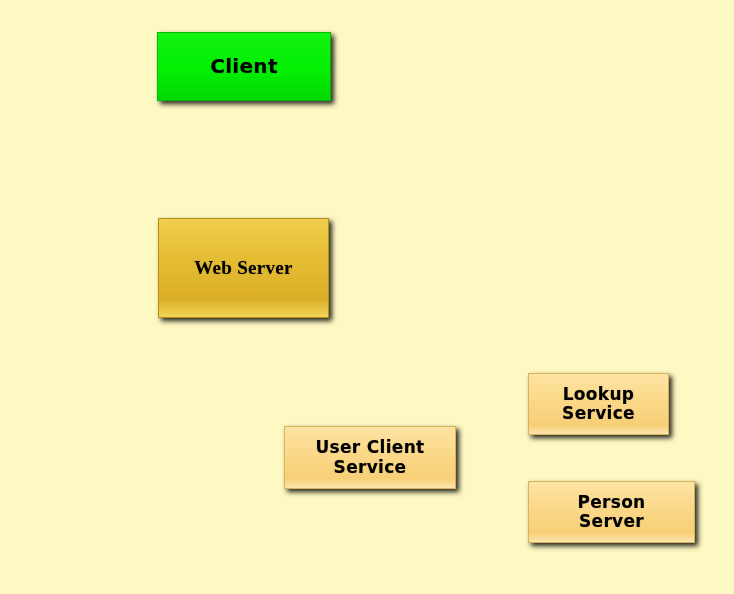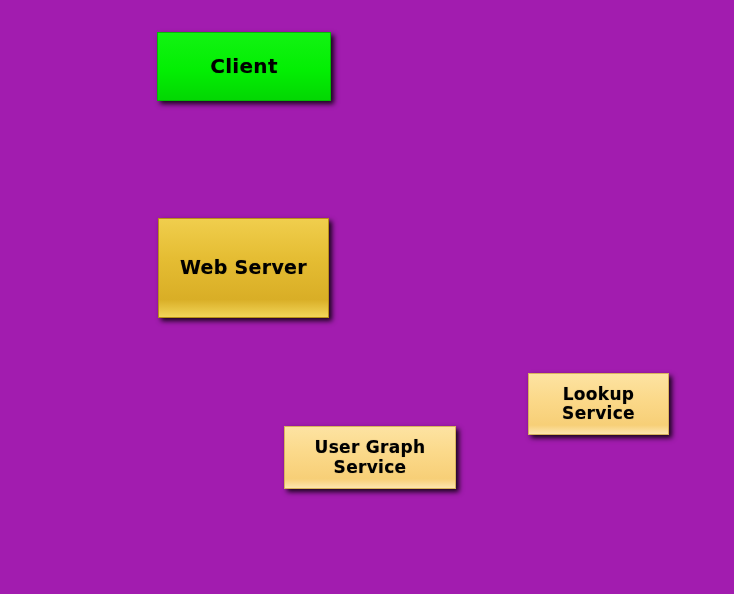--- a/index.html
+++ b/index.html
@@ -42,44 +42,49 @@
   }
 
   
   .node.green {
     background: linear-gradient(180deg, #12f312 0%, #03ef03 55%, #03d703 100%);
     border-color: #06b806;
   }
   .node.gold-dark {
     background: linear-gradient(180deg, #f0ce4d 0%, #e5bd33 40%, #d9ae26 82%, #f2d559 100%);
     border-color: #b98f18;
+    font-family: Liberation Serif, serif;
   }
   .node.gold-light {
     background: linear-gradient(180deg, #fde3a2 0%, #fbd98a 42%, #f7cf77 85%, #fde5ae 100%);
     border-color: #d9b25c;
   }
 </style>
 </head>
 <body style="background: rgb(0, 0, 0);">
 
-<div id="canvas" style="width: 734px; height: 594px; background: #a21caf;">
+<div id="canvas" style="width: 734px; height: 594px; background: #fef9c3;">
 
   <div class="node green" style="left: 157px; top: 32px; width: 174px; height: 69px; font-size: 20px;">
     <span class="label">Client</span>
   </div>
 
   <div class="node gold-dark" style="left: 158px; top: 218px; width: 171px; height: 100px; font-size: 19px;">
     <span class="label">Web Server</span>
   </div>
 
 
   <div class="node gold-light" style="left: 284px; top: 426px; width: 172px; height: 63px; font-size: 17px;">
-    <span class="label">User Graph
+    <span class="label">User Client
 Service</span>
   </div>
 
   <div class="node gold-light" style="left: 528px; top: 373px; width: 141px; height: 62px; font-size: 17px;">
     <span class="label">Lookup
 Service</span>
   </div>
 
+  <div class="node gold-light" style="left: 528px; top: 481px; width: 167px; height: 62px; font-size: 17px;">
+    <span class="label">Person
+Server</span>
+  </div>
 
 </div>
 
 </body></html>

